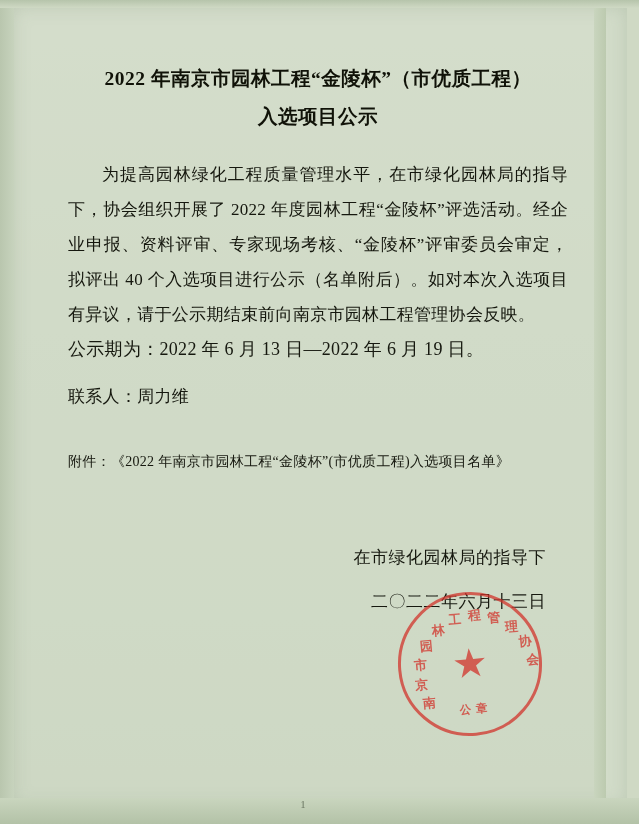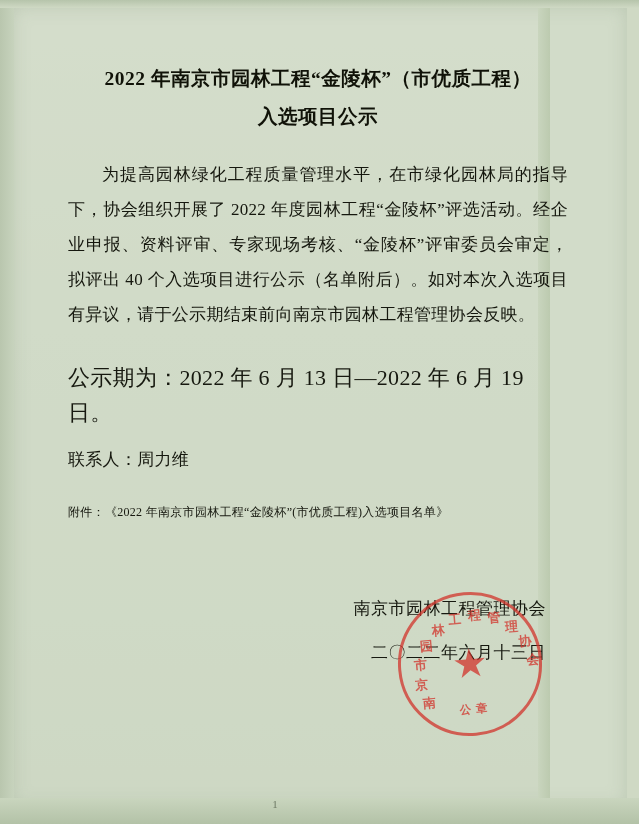--- a/index.html
+++ b/index.html
@@ -8,21 +8,21 @@
   }
   body {
     width: 639px;
     height: 824px;
     background: #cfd9c4;
     font-family: "Liberation Serif", serif;
     overflow: hidden;
   }
   .page {
     position: relative;
-    width: 550px;
+    width: 606px;
     height: 824px;
     background: linear-gradient(180deg, #d3dcc8 0%, #ccd7c0 40%, #c8d4bc 75%, #c4d0b8 100%);
   }
   
   .sheet {
     position: absolute;
     left: 12px;
     top: 6px;
     width: 615px;
     height: 800px;
@@ -87,38 +87,37 @@
   .body-text {
     margin-top: 21px;
     font-size: 17px;
     line-height: 35px;
     text-align: justify;
     text-indent: 34px;
     letter-spacing: 0.3px;
     color: #15170e;
   }
   .notice-row {
-    margin-top: 28px;
-    font-size: 22px;
+    font-size: 18px;
     line-height: 35px;
     letter-spacing: 0.3px;
   }
   .contact-row {
     margin-top: 12px;
     font-size: 17px;
     line-height: 35px;
     letter-spacing: 0.3px;
     display: flex;
   }
   .contact-left {
     width: 200px;
   }
   .attach {
-    margin-top: 18px;
-    font-size: 12px;
+    margin-top: 30px;
+    font-size: 14px;
     line-height: 35px;
     letter-spacing: 0.3px;
     text-align: justify;
   }
   .signature {
     margin-top: 62px;
     font-size: 17px;
     line-height: 34px;
     text-align: right;
     padding-right: 22px;
@@ -211,21 +210,21 @@
     <div class="body-text">为提高园林绿化工程质量管理水平，在市绿化园林局的指导下，协会组织开展了 2022 年度园林工程“金陵杯”评选活动。经企业申报、资料评审、专家现场考核、“金陵杯”评审委员会审定，拟评出 40 个入选项目进行公示（名单附后）。如对本次入选项目有异议，请于公示期结束前向南京市园林工程管理协会反映。</div>
 
     <div class="notice-row">公示期为：2022 年 6 月 13 日—2022 年 6 月 19 日。</div>
 
     <div class="contact-row">
       <div class="contact-left">联系人：周力维</div>
     </div>
 
     <div class="attach">附件：《2022 年南京市园林工程“金陵杯”(市优质工程)入选项目名单》</div>
 
-    <div class="signature">南京市园林工程管理协会</div>
+    <div class="signature">在市绿化园林局的指导下</div>
     <div class="signature" style="margin-top:10px">二〇二二年六月十三日</div>
   </div>
 
   <div class="stamp">
     <div class="stamp-inner"></div>
     <div class="stamp-text">
       <span style="transform: rotate(-118deg) translate(0,-57px) rotate(118deg);">南</span>
       <span style="transform: rotate(-98deg) translate(0,-57px) rotate(98deg);">京</span>
       <span style="transform: rotate(-78deg) translate(0,-57px) rotate(78deg);">市</span>
       <span style="transform: rotate(-58deg) translate(0,-57px) rotate(58deg);">园</span>

